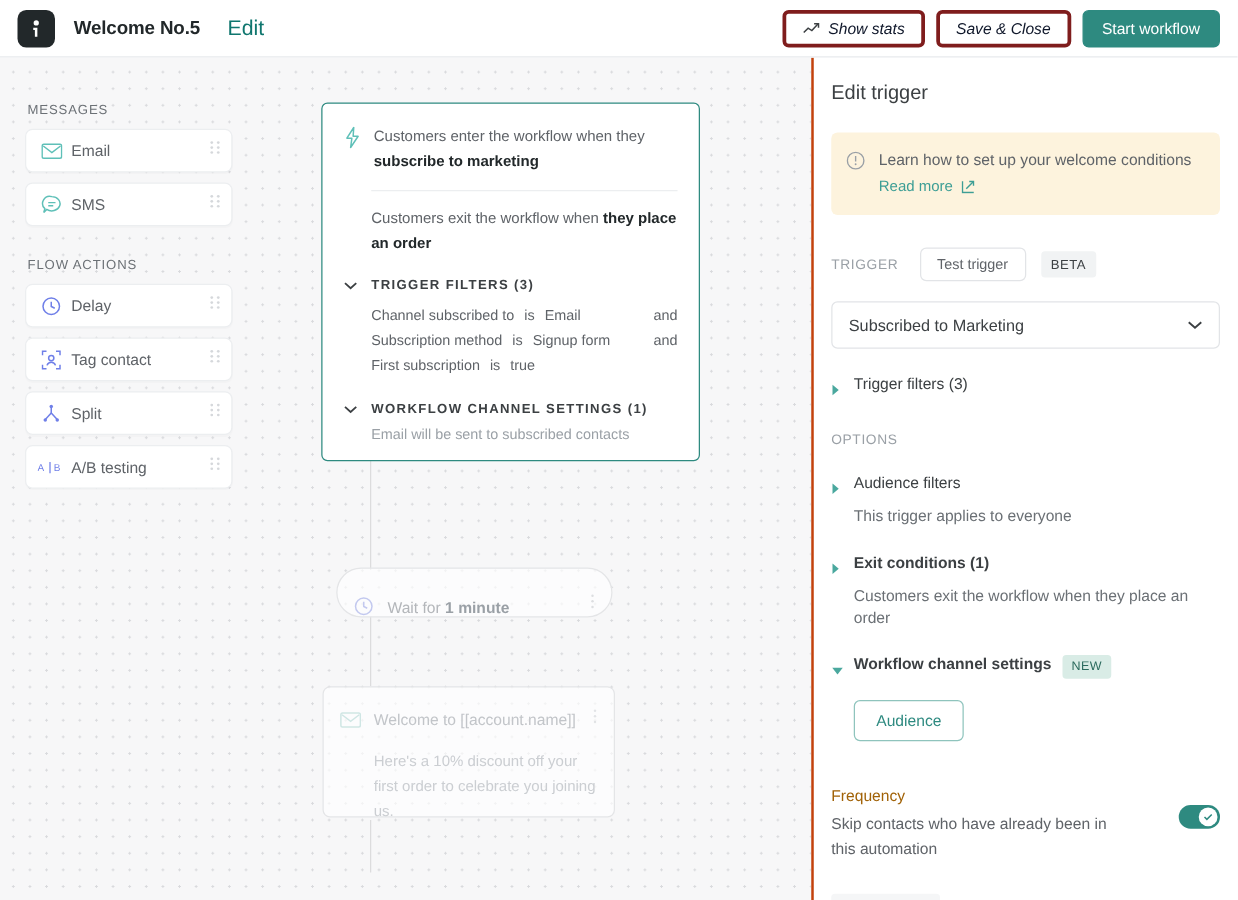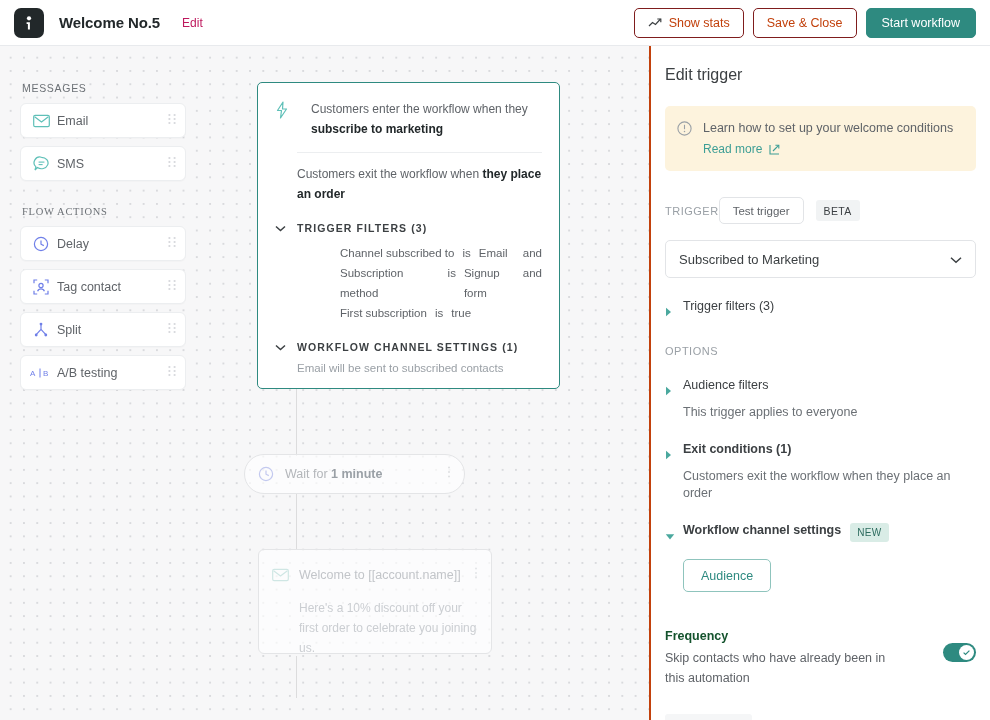--- a/index.html
+++ b/index.html
@@ -26,31 +26,31 @@
     display: flex; align-items: center; justify-content: center;
     flex: none;
   }
   .logo svg { display: block; }
   .wf-title {
     margin-left: 15px;
     font-size: 15px; font-weight: bold; color: #22282a;
     letter-spacing: -0.1px;
   }
   .edit-link {
-    margin-left: 22px; font-size: 12px; color: #be185d; cursor: pointer;
+    margin-left: 22px; font-size: 17px; color: #0f766e; cursor: pointer;
   }
   .topbar-spacer { flex: 1; }
   .btn {
     height: 30px; border-radius: 5px;
     display: inline-flex; align-items: center; justify-content: center;
     font-size: 12.5px; cursor: pointer; white-space: nowrap;
   }
   .btn-ghost {
-    background: #fff; border: 1px solid #7f1d1d; color: #c2410c;
-    padding: 0 13px; margin-left: 9px;
+    background: #fff; border: 3px solid #7f1d1d; color: #0f172a;
+    padding: 0 13px; margin-left: 9px; font-style: italic;
   }
   .btn-ghost .stat-ico { margin-right: 7px; display: flex; }
   .btn-primary {
     background: #2e8a80; color: #fff; border: 1px solid #2e8a80;
     padding: 0 15px; margin-left: 9px; font-weight: normal;
   }
 
   
   .canvas {
     position: absolute; top: 46px; left: 0;
@@ -60,21 +60,21 @@
     background-size: 13.3px 13.3px;
     background-position: 4px 5px;
   }
 
   
   .palette { position: absolute; top: 36px; left: 20px; width: 166px; }
   .pal-group-title {
     font-size: 10.5px; letter-spacing: 0.7px; color: #6b7075;
     margin: 0 0 9px 2px;
   }
-  .pal-group-title.second { margin-top: 25px; font-family: Liberation Serif, serif; }
+  .pal-group-title.second { margin-top: 25px; }
   .pal-item {
     height: 35px; background: #fff; border: 1px solid #eceef0;
     border-radius: 6px; display: flex; align-items: center;
     margin-bottom: 8px; padding: 0 8px;
     box-shadow: 0 1px 1px rgba(0,0,0,0.02);
     cursor: grab;
   }
   .pal-ico { width: 24px; display: flex; align-items: center; justify-content: center; flex: none; }
   .pal-label { font-size: 12.5px; color: #5f6368; margin-left: 4px; flex: 1; }
   .drag-dots { width: 10px; flex: none; opacity: .75; }
@@ -84,51 +84,51 @@
   .connector { position: absolute; width: 1px; background: #dcdcdd; left: 296px; }
   .c1 { top: 305px; height: 105px; }
   .c2 { top: 447px; height: 56px; }
   .c3 { top: 610px; height: 42px; }
 
   .trigger-card {
     position: absolute; left: 257px; top: 36px; width: 303px;
     background: #fff; border: 1px solid #2e8a80; border-radius: 5px;
     padding: 17px 17px 14px 17px;
   }
-  .tc-head { display: flex; gap: 12px; }
+  .tc-head { display: flex; }
   .tc-bolt { width: 24px; flex: none; padding-top: 1px; }
   .tc-head-txt { font-size: 12px; color: #5f6368; line-height: 19.5px; }
   .tc-head-txt b { color: #22282a; font-weight: bold; }
   .tc-div { height: 1px; background: #eceef0; margin: 13px 0 12px 22px; }
   .tc-exit { font-size: 12px; color: #5f6368; line-height: 19.5px; margin-left: 22px; }
   .tc-exit b { color: #22282a; font-weight: bold; }
 
   .tc-section { margin-top: 18px; display: flex; align-items: center; }
   .tc-caret { width: 22px; flex: none; display: flex; align-items: center; }
   .tc-sec-title {
     font-size: 10.5px; font-weight: bold; letter-spacing: 1.1px; color: #3c4043;
   }
   .tc-rows { margin: 9px 0 0 22px; }
   .tc-row {
     display: flex; align-items: baseline; font-size: 11.5px; color: #5f6368;
     line-height: 20px;
   }
-  .tc-row .field { color: #5f6368; margin-left: 43px; }
+  .tc-row .field { color: #5f6368; }
   .tc-row .op { margin: 0 3px 0 8px; color: #5f6368; }
   .tc-row .val { color: #5f6368; margin-left: 5px; }
   .tc-row .and { margin-left: auto; color: #5f6368; }
   .tc-note { margin: 9px 0 0 22px; font-size: 11.5px; color: #9aa0a6; }
 
   .ghost-node {
     position: absolute; background: rgba(255,255,255,0.65);
     border: 1px solid #e4e5e7;
   }
   .wait-node {
-    left: 244px; top: 408px; width: 221px; height: 40px;
-    border-radius: 21px; display: flex; align-items: center; padding: 0 13px;
+    left: 269px; top: 408px; width: 221px; height: 40px;
+    border-radius: 21px; display: flex; align-items: flex-end; padding: 0 13px;
   }
   .wait-ico { width: 24px; flex: none; display: flex; }
   .wait-txt { font-size: 12.5px; color: #b3b6ba; margin-left: 3px; flex: 1; }
   .wait-txt b { color: #9aa0a6; font-weight: bold; }
   .node-dots { width: 4px; flex: none; opacity: .55; }
 
   .email-node {
     left: 258px; top: 503px; width: 234px; height: 105px;
     border-radius: 6px; padding: 16px 13px;
   }
@@ -152,21 +152,21 @@
     padding: 14px 14px 14px 12px; display: flex;
   }
   .notice-ico { width: 26px; flex: none; padding-top: 1px; }
   .notice-txt { font-size: 12.5px; color: #5f6368; line-height: 17px; }
   .read-more { margin-top: 5px; font-size: 12px; color: #3d9e95; display: inline-flex; align-items: center; cursor: pointer; }
   .read-more .ext { margin-left: 7px; display: flex; }
 
   .trigger-row { margin-top: 26px; display: flex; align-items: center; }
   .trigger-lbl { font-size: 11px; color: #9aa0a6; letter-spacing: 0.5px; }
   .test-trigger {
-    height: 27px; padding: 0 13px; border: 1px solid #e2e4e7;
+    margin-left: 17px; height: 27px; padding: 0 13px; border: 1px solid #e2e4e7;
     border-radius: 5px; font-size: 11.5px; color: #5f6368;
     display: inline-flex; align-items: center; cursor: pointer; background: #fff;
   }
   .beta-badge {
     margin-left: 12px; height: 21px; padding: 0 8px; background: #f1f3f4;
     border-radius: 3px; font-size: 10.5px; color: #3c4043;
     display: inline-flex; align-items: center; letter-spacing: 0.4px;
   }
 
   .select-box {
@@ -190,21 +190,21 @@
   }
   .customise-btn {
     margin: 14px 0 0 18px; height: 33px; padding: 0 17px;
     border: 1px solid #8fc4bd; border-radius: 5px; background: #fff;
     font-size: 12.5px; color: #2e8a80;
     display: inline-flex; align-items: center; cursor: pointer;
   }
 
   .freq-block { margin-top: 37px; display: flex; align-items: flex-start; }
   .freq-left { flex: 1; }
-  .freq-title { font-size: 12.5px; color: #14532d; font-weight: bold; }
+  .freq-title { font-size: 12.5px; color: #a16207; font-weight: normal; }
   .freq-sub { margin-top: 5px; font-size: 12.5px; color: #5f6368; line-height: 20px; max-width: 225px; }
   .toggle {
     width: 33px; height: 19px; border-radius: 10px; background: #2e8a80;
     position: relative; margin-top: 14px; flex: none; cursor: pointer;
   }
   .toggle .knob {
     position: absolute; right: 2px; top: 2px; width: 15px; height: 15px;
     border-radius: 50%; background: #fff;
     display: flex; align-items: center; justify-content: center;
   }

